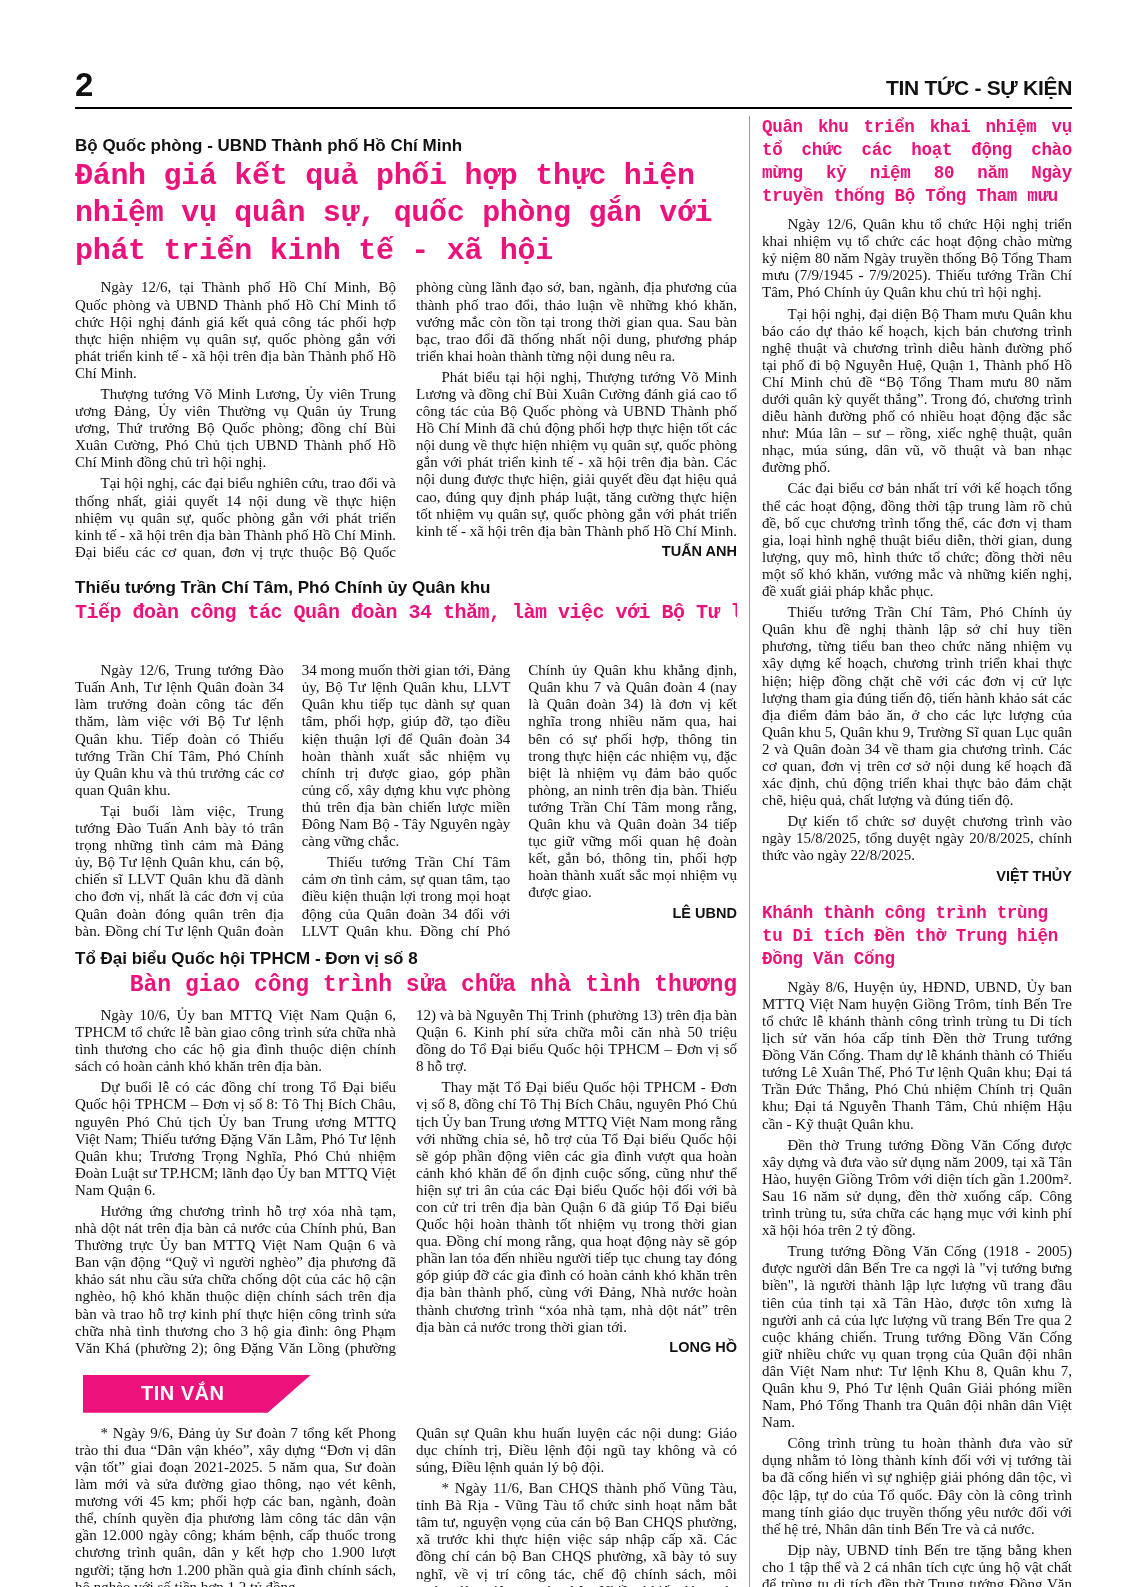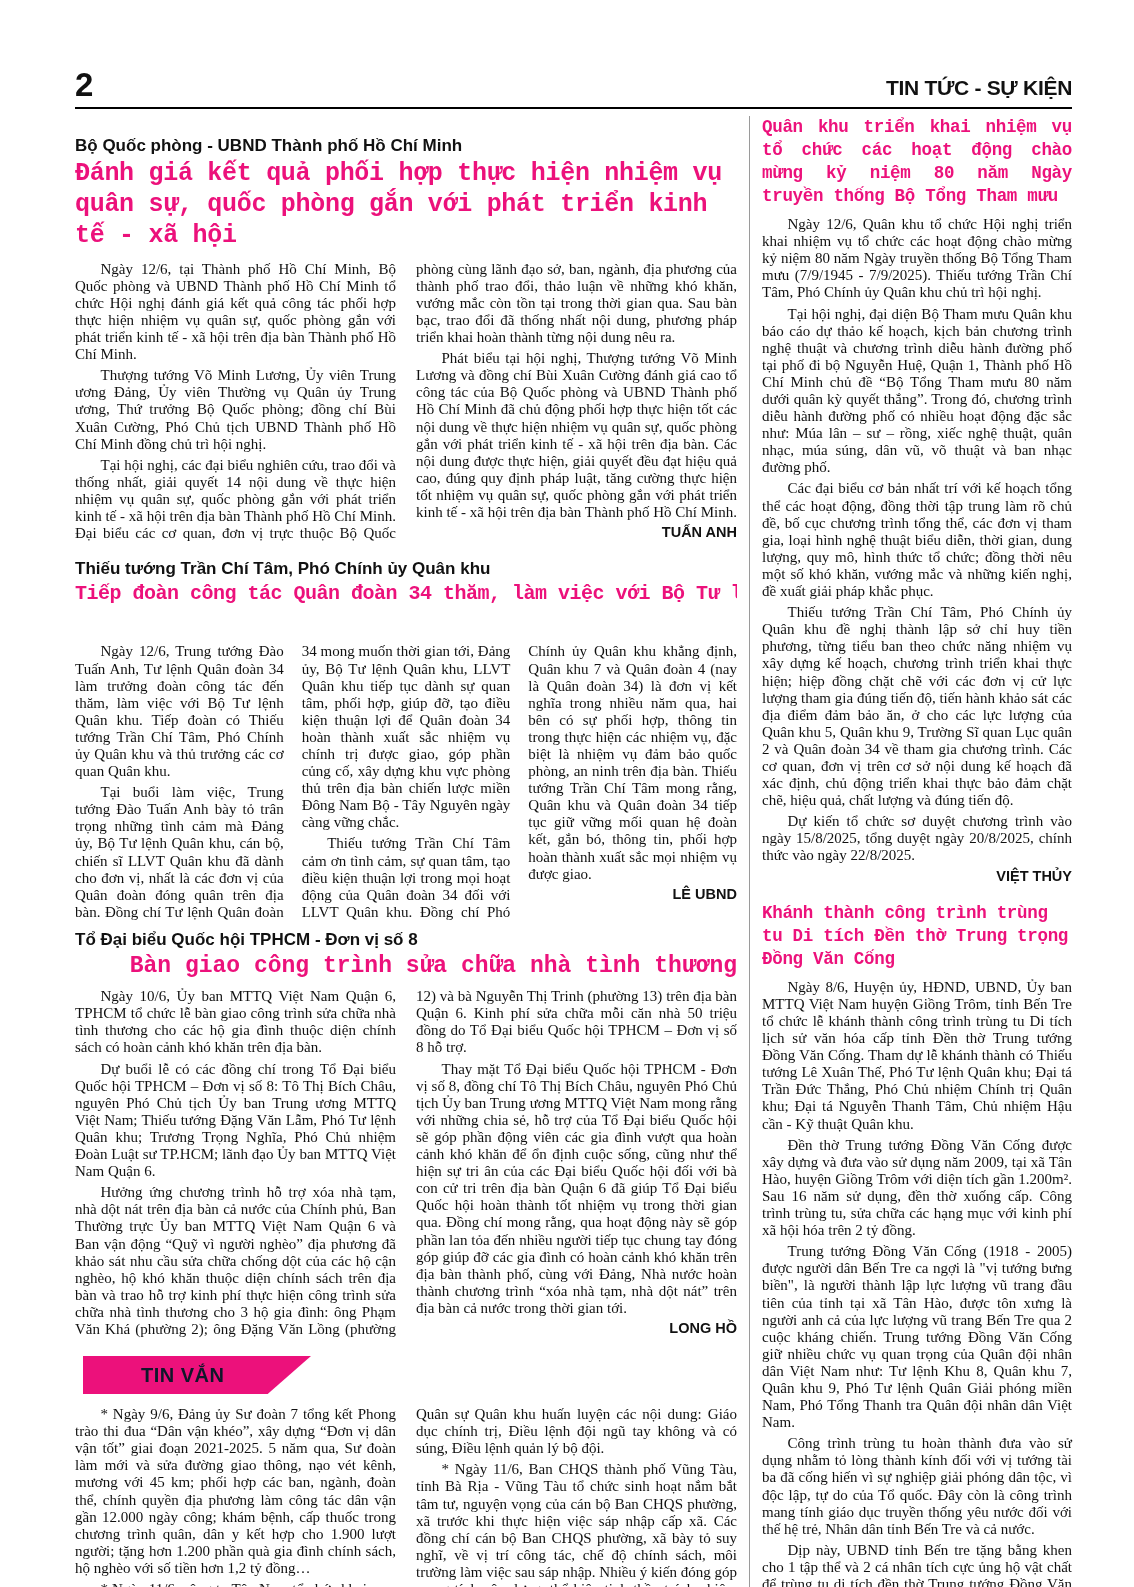--- a/index.html
+++ b/index.html
@@ -56,21 +56,21 @@
   }
   .article-body p + p { margin-top: 4px; }
   .byline {
     font-family: "Liberation Sans", sans-serif;
     font-weight: bold; font-size: 14.5px;
     text-align: right; margin-top: 3px;
   }
 
   
   .a1 { margin-top: 19px; }
-  .a1 .headline { font-size: 25px; line-height: 1.25; letter-spacing: -0.3px; margin-top: 2px; }
+  .a1 .headline { font-size: 30px; line-height: 1.25; letter-spacing: -0.3px; margin-top: 2px; }
   .a2 { margin-top: 16px; }
   .a2 .headline { font-size: 20px; letter-spacing: -0.5px; white-space: nowrap; overflow: hidden; margin-top: 3px; }
   .a3 { margin-top: 8px; }
   .a3 .headline { font-size: 23px; text-align: right; margin-top: 3px; }
 
   .r-art .headline { font-size: 17.5px; line-height: 1.32; letter-spacing: -0.3px; }
   .r-art .headline.justify { text-align: justify; }
   .r-art .article-body { margin-top: 8px; }
   .a5 { margin-top: 18px; }
 
@@ -78,21 +78,21 @@
   .briefs { margin-top: 18px; }
   .briefs-banner {
     background: var(--accent);
     width: 228px; height: 38px;
     clip-path: polygon(0 0, 100% 0, 81% 100%, 0 100%);
     display: flex; align-items: center;
     padding-left: 58px;
     margin-left: 8px;
   }
   .briefs-banner span {
-    color: #0f172a; font-family: "Liberation Sans", sans-serif;
+    color: #ffffff; font-family: "Liberation Sans", sans-serif;
     font-weight: bold; font-size: 20px; letter-spacing: 0.5px;
   }
   .briefs .body-cols { margin-top: 12px; }
 </style>
 </head>
 <body>
 
 <div class="page">
 
   <div class="masthead">
@@ -164,21 +164,21 @@
           <p>Ngày 12/6, Quân khu tổ chức Hội nghị triển khai nhiệm vụ tổ chức các hoạt động chào mừng kỷ niệm 80 năm Ngày truyền thống Bộ Tổng Tham mưu (7/9/1945 - 7/9/2025). Thiếu tướng Trần Chí Tâm, Phó Chính ủy Quân khu chủ trì hội nghị.</p>
           <p>Tại hội nghị, đại diện Bộ Tham mưu Quân khu báo cáo dự thảo kế hoạch, kịch bản chương trình nghệ thuật và chương trình diễu hành đường phố tại phố đi bộ Nguyễn Huệ, Quận 1, Thành phố Hồ Chí Minh chủ đề “Bộ Tổng Tham mưu 80 năm dưới quân kỳ quyết thắng”. Trong đó, chương trình diễu hành đường phố có nhiều hoạt động đặc sắc như: Múa lân – sư – rồng, xiếc nghệ thuật, quân nhạc, múa súng, dân vũ, võ thuật và ban nhạc đường phố.</p>
           <p>Các đại biểu cơ bản nhất trí với kế hoạch tổng thể các hoạt động, đồng thời tập trung làm rõ chủ đề, bố cục chương trình tổng thể, các đơn vị tham gia, loại hình nghệ thuật biểu diễn, thời gian, dung lượng, quy mô, hình thức tổ chức; đồng thời nêu một số khó khăn, vướng mắc và những kiến nghị, đề xuất giải pháp khắc phục.</p>
           <p>Thiếu tướng Trần Chí Tâm, Phó Chính ủy Quân khu đề nghị thành lập sở chỉ huy tiền phương, từng tiểu ban theo chức năng nhiệm vụ xây dựng kế hoạch, chương trình triển khai thực hiện; hiệp đồng chặt chẽ với các đơn vị cử lực lượng tham gia đúng tiến độ, tiến hành khảo sát các địa điểm đảm bảo ăn, ở cho các lực lượng của Quân khu 5, Quân khu 9, Trường Sĩ quan Lục quân 2 và Quân đoàn 34 về tham gia chương trình. Các cơ quan, đơn vị trên cơ sở nội dung kế hoạch đã xác định, chủ động triển khai thực bảo đảm chặt chẽ, hiệu quả, chất lượng và đúng tiến độ.</p>
           <p>Dự kiến tổ chức sơ duyệt chương trình vào ngày 15/8/2025, tổng duyệt ngày 20/8/2025, chính thức vào ngày 22/8/2025.</p>
           <div class="byline">VIỆT THỦY</div>
         </div>
       </div>
 
       <div class="article r-art a5">
-        <div class="headline">Khánh thành công trình trùng tu Di tích Đền thờ Trung trọng Đồng Văn Cống</div>
+        <div class="headline">Khánh thành công trình trùng tu Di tích Đền thờ Trung hiện Đồng Văn Cống</div>
         <div class="article-body">
           <p>Ngày 8/6, Huyện ủy, HĐND, UBND, Ủy ban MTTQ Việt Nam huyện Giồng Trôm, tỉnh Bến Tre tổ chức lễ khánh thành công trình trùng tu Di tích lịch sử văn hóa cấp tỉnh Đền thờ Trung tướng Đồng Văn Cống. Tham dự lễ khánh thành có Thiếu tướng Lê Xuân Thế, Phó Tư lệnh Quân khu; Đại tá Trần Đức Thắng, Phó Chủ nhiệm Chính trị Quân khu; Đại tá Nguyễn Thanh Tâm, Chủ nhiệm Hậu cần - Kỹ thuật Quân khu.</p>
           <p>Đền thờ Trung tướng Đồng Văn Cống được xây dựng và đưa vào sử dụng năm 2009, tại xã Tân Hào, huyện Giồng Trôm với diện tích gần 1.200m². Sau 16 năm sử dụng, đền thờ xuống cấp. Công trình trùng tu, sửa chữa các hạng mục với kinh phí xã hội hóa trên 2 tỷ đồng.</p>
           <p>Trung tướng Đồng Văn Cống (1918 - 2005) được người dân Bến Tre ca ngợi là "vị tướng bưng biền", là người thành lập lực lượng vũ trang đầu tiên của tỉnh tại xã Tân Hào, được tôn xưng là người anh cả của lực lượng vũ trang Bến Tre qua 2 cuộc kháng chiến. Trung tướng Đồng Văn Cống giữ nhiều chức vụ quan trọng của Quân đội nhân dân Việt Nam như: Tư lệnh Khu 8, Quân khu 7, Quân khu 9, Phó Tư lệnh Quân Giải phóng miền Nam, Phó Tổng Thanh tra Quân đội nhân dân Việt Nam.</p>
           <p>Công trình trùng tu hoàn thành đưa vào sử dụng nhằm tỏ lòng thành kính đối với vị tướng tài ba đã cống hiến vì sự nghiệp giải phóng dân tộc, vì độc lập, tự do của Tổ quốc. Đây còn là công trình mang tính giáo dục truyền thống yêu nước đối với thế hệ trẻ, Nhân dân tỉnh Bến Tre và cả nước.</p>
           <p>Dịp này, UBND tỉnh Bến tre tặng bằng khen cho 1 tập thể và 2 cá nhân tích cực ủng hộ vật chất để trùng tu di tích đền thờ Trung tướng Đồng Văn Cống.</p>
 
         </div>
       </div>
 

